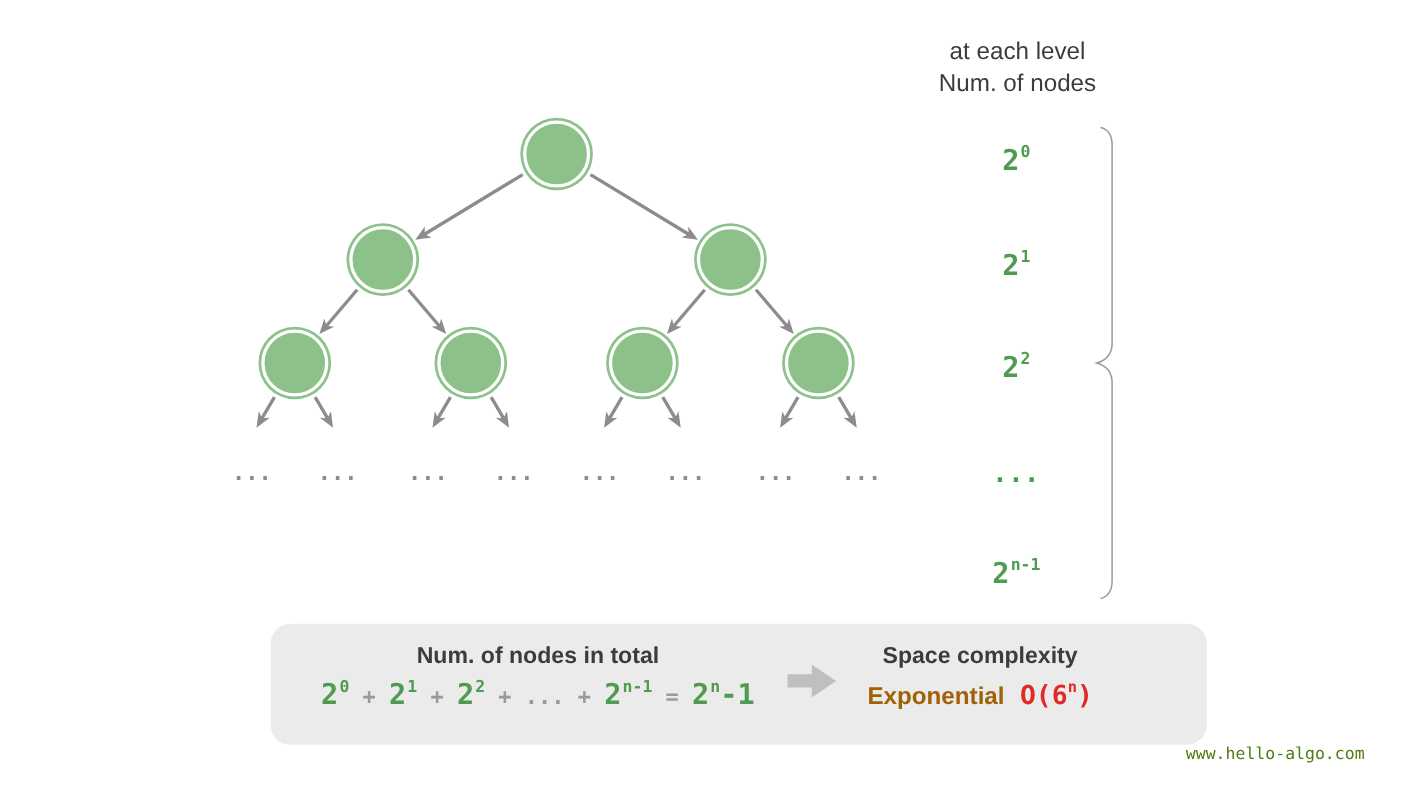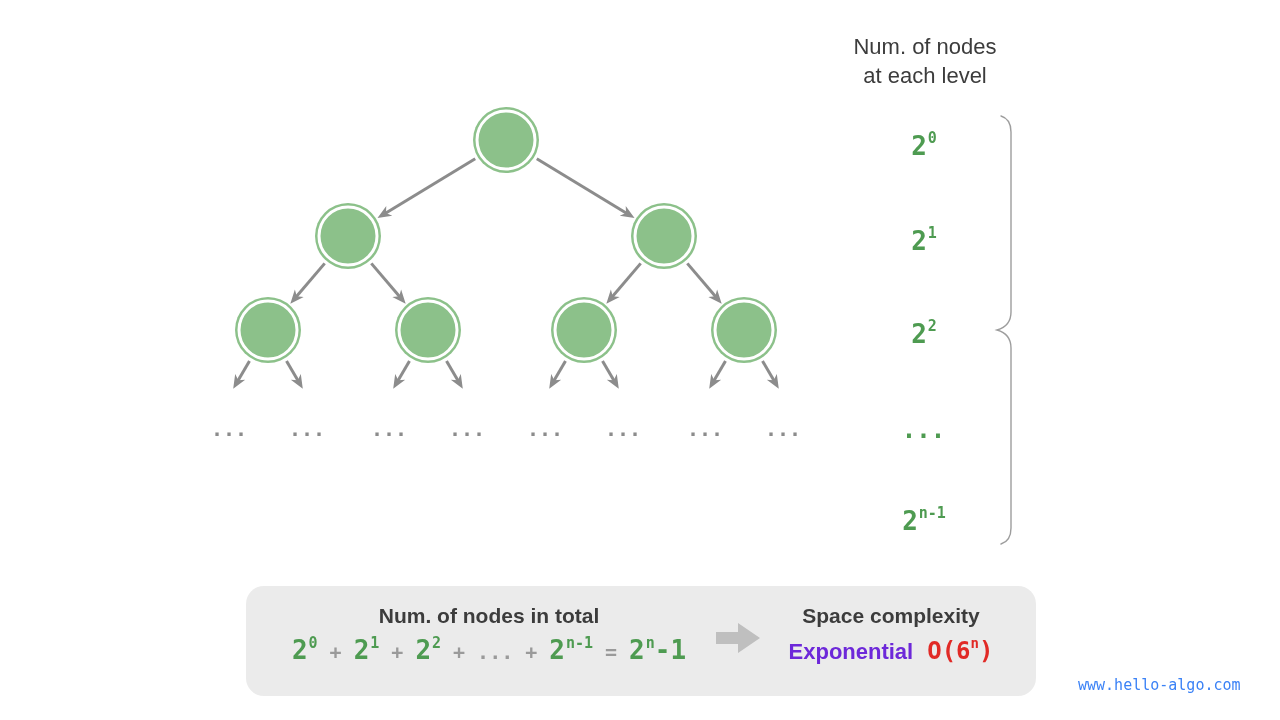--- a/index.html
+++ b/index.html
@@ -32,41 +32,41 @@
   .brace-note .txt { color:#3c3c3c; font-size:21px; }
 
   
   .svg-ellipsis {
     font-family:"DejaVu Sans Mono", monospace; font-weight:bold;
     font-size:20px; fill:#8c8c8c;
   }
 
   
   .summary-box {
-    position:absolute; left:246px; top:586px; width:790px; height:110px;
+    position:absolute; left:246px; top:567px; width:851px; height:110px;
     background:#ebebeb; border-radius:18px;
   }
   .sum-left  { position:absolute; left:18px;  top:18px; width:450px; text-align:center; }
   .sum-right { position:absolute; left:520px; top:18px; width:250px; text-align:center; }
   .sum-title { color:#3c3c3c; font-size:21px; font-weight:bold; line-height:24px; }
   .formula {
     margin-top:7px; display:flex; justify-content:center; align-items:baseline; gap:12px;
     font-family:"DejaVu Sans Mono", monospace; font-weight:bold;
   }
   .tok.green { color:#4e9b51; font-size:26px; }
   .tok.gray  { color:#9a9a9a; font-size:20px; }
   .tok sup   { font-size:15px; position:relative; top:-1px; margin-left:1px; vertical-align:super; }
   .complexity { margin-top:9px; white-space:nowrap; }
-  .complexity .word { color:#6d28d9; font-size:22px; font-weight:bold; margin-right:14px; }
+  .complexity .word { color:#a16207; font-size:22px; font-weight:bold; margin-right:14px; }
   .complexity .math { color:#e12a26; font-size:24px; font-family:"DejaVu Sans Mono",monospace; font-weight:bold; }
   .complexity .math sup { font-size:14px; position:relative; top:-2px; vertical-align:super; }
   .block-arrow { position:absolute; left:468px; top:33px; }
 
   .watermark {
-    position:absolute; left:1078px; top:676px; color:#3b82f6;
+    position:absolute; left:1078px; top:676px; color:#4d7c0f;
     font-family:"DejaVu Sans Mono", monospace; font-size:15px;
   }
 </style>
 </head>
 <body>
 
 <div class="canvas">
 
   <svg class="tree-svg" viewBox="0 0 1280 720" xmlns="http://www.w3.org/2000/svg">
     <defs>
@@ -127,22 +127,22 @@
     <text class="svg-ellipsis" x="467" y="436" text-anchor="middle">...</text>
     <text class="svg-ellipsis" x="545" y="436" text-anchor="middle">...</text>
     <text class="svg-ellipsis" x="623" y="436" text-anchor="middle">...</text>
     <text class="svg-ellipsis" x="705" y="436" text-anchor="middle">...</text>
     <text class="svg-ellipsis" x="783" y="436" text-anchor="middle">...</text>
 
     <path d="M1001,116 Q1011,119 1011,132 L1011,312 Q1011,326 997,330 Q1011,334 1011,348 L1011,528 Q1011,541 1001,544" fill="none" stroke="#9d9d9d" stroke-width="1.4" stroke-linecap="round"></path>
   </svg>
 
   <div class="col-header">
+    <div>at each level</div>
     <div>Num. of nodes</div>
-    <div>at each level</div>
   </div>
 
   <div class="lvl" style="top:124px">
     <span>2</span><sup>0</sup>
   </div>
   <div class="lvl" style="top:219px">
     <span>2</span><sup>1</sup>
   </div>
   <div class="lvl" style="top:312px">
     <span>2</span><sup>2</sup>

